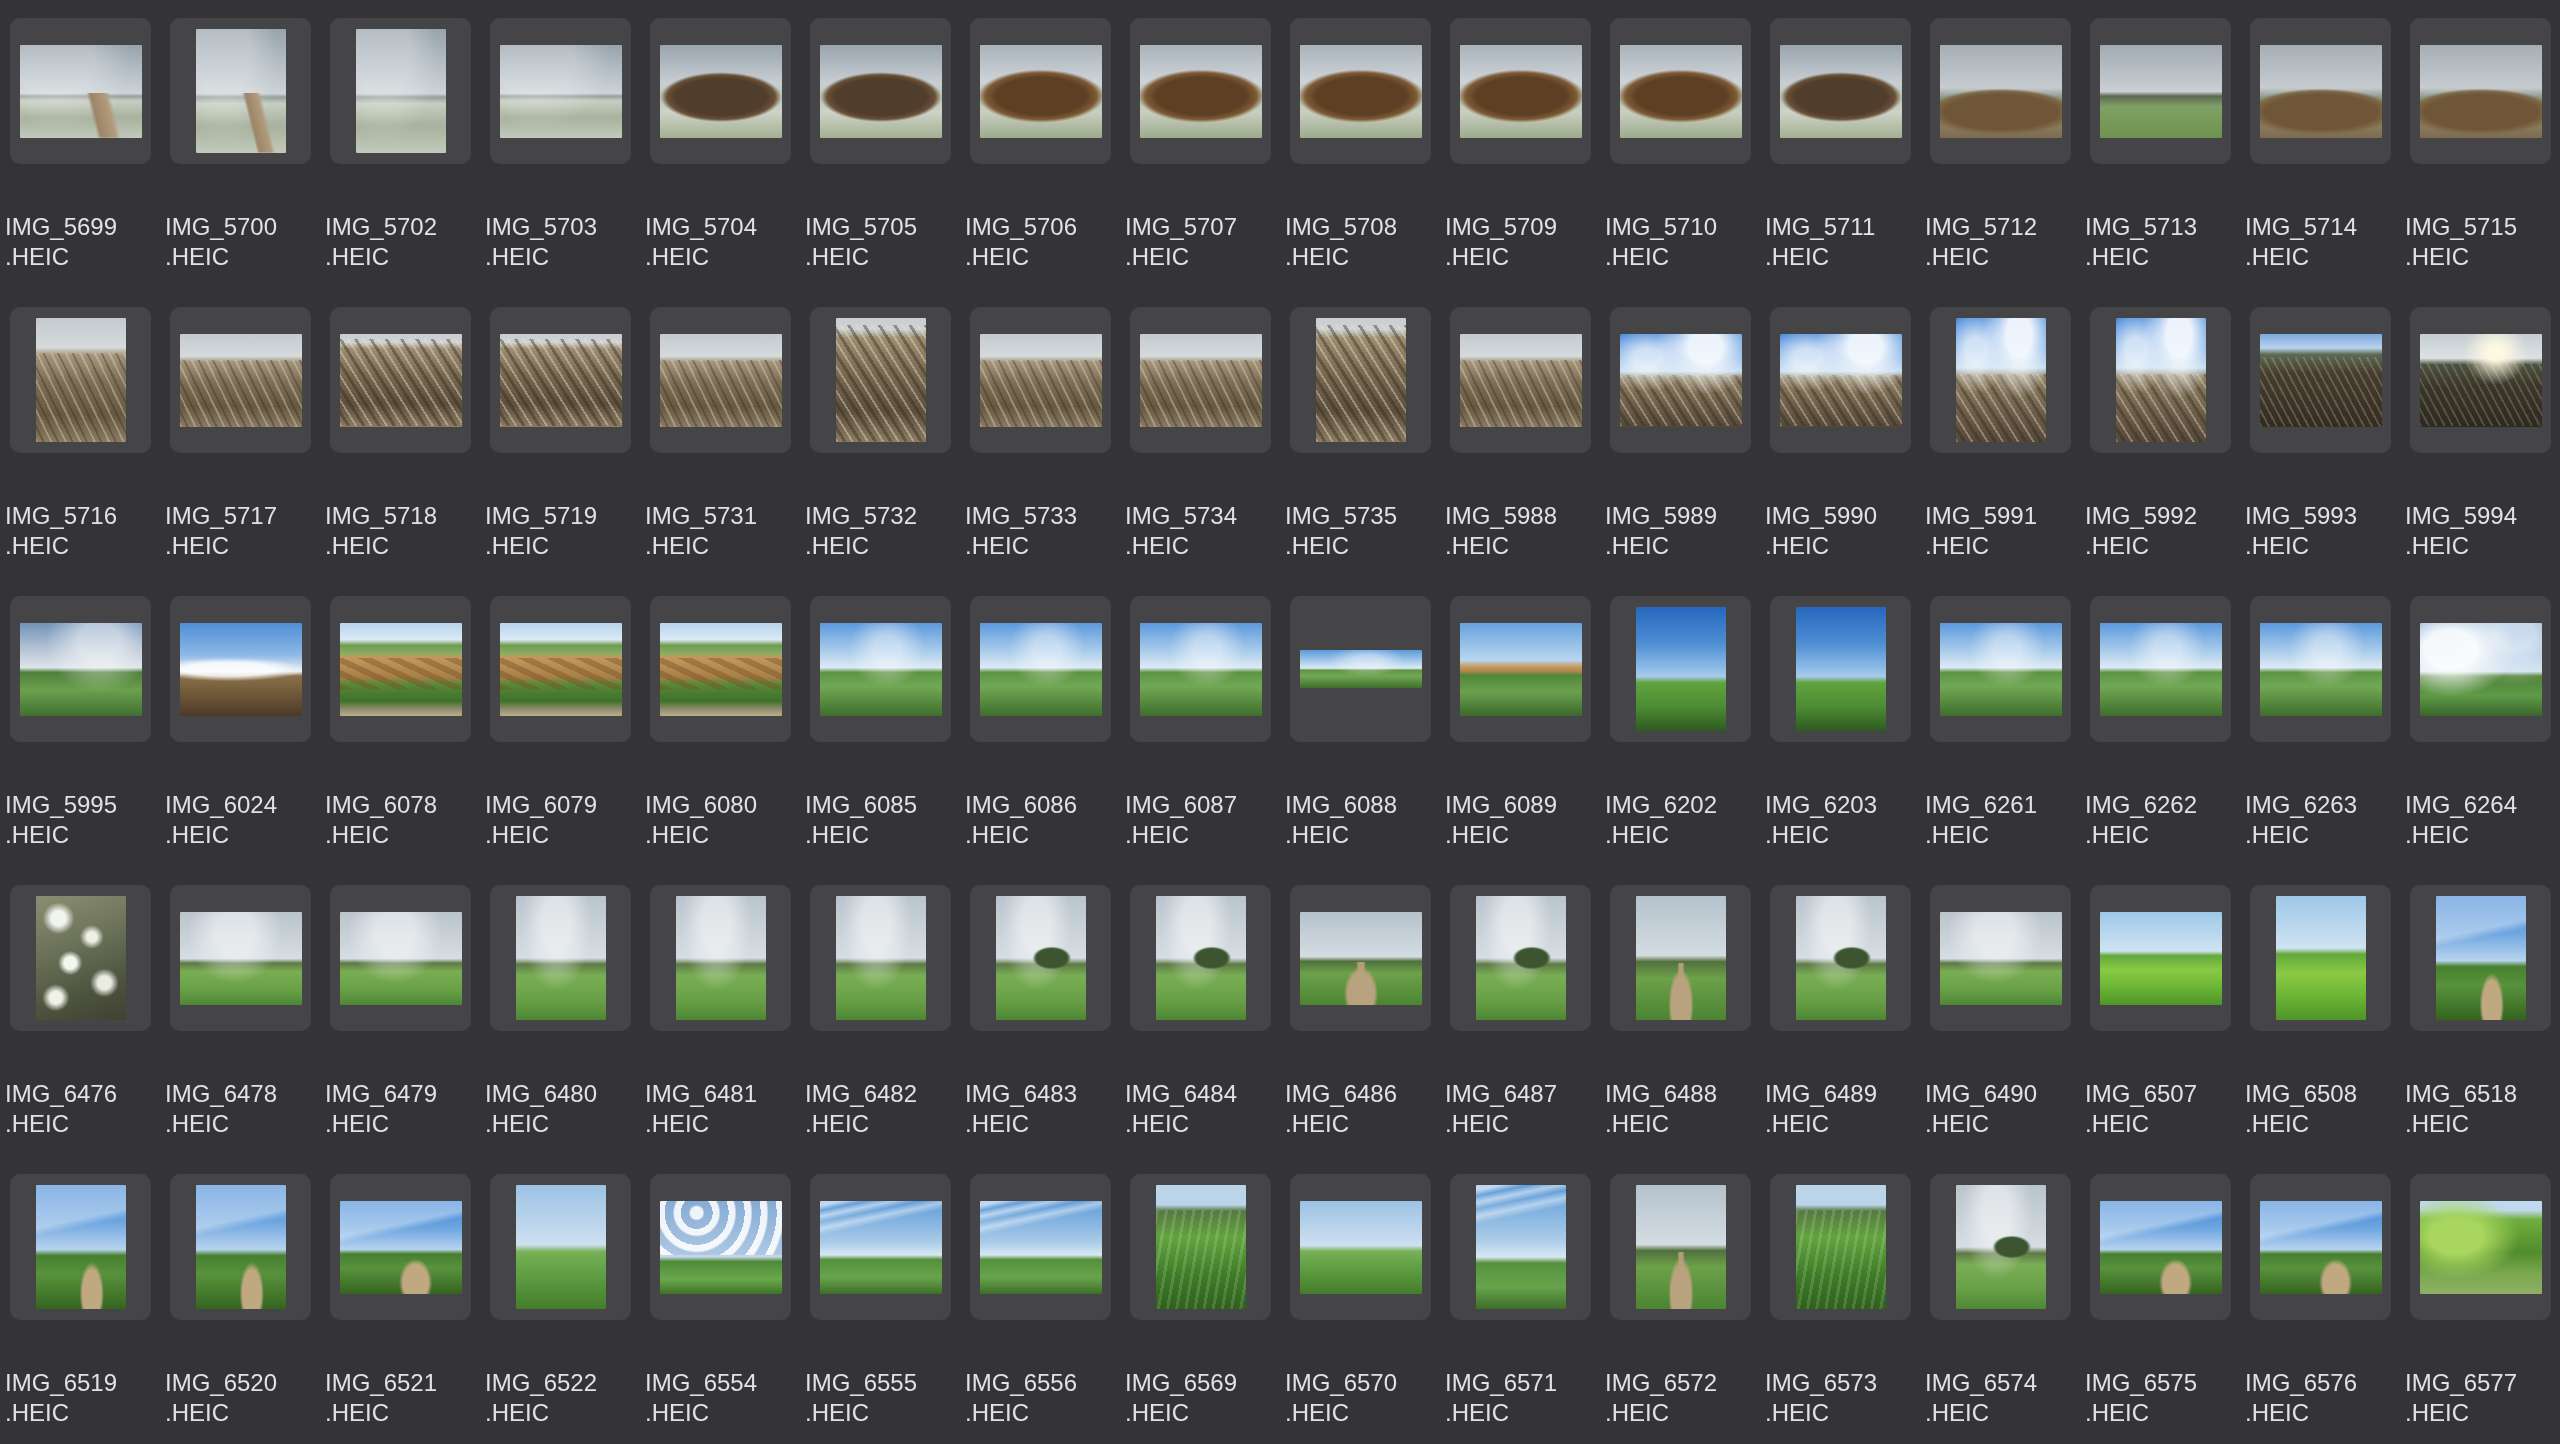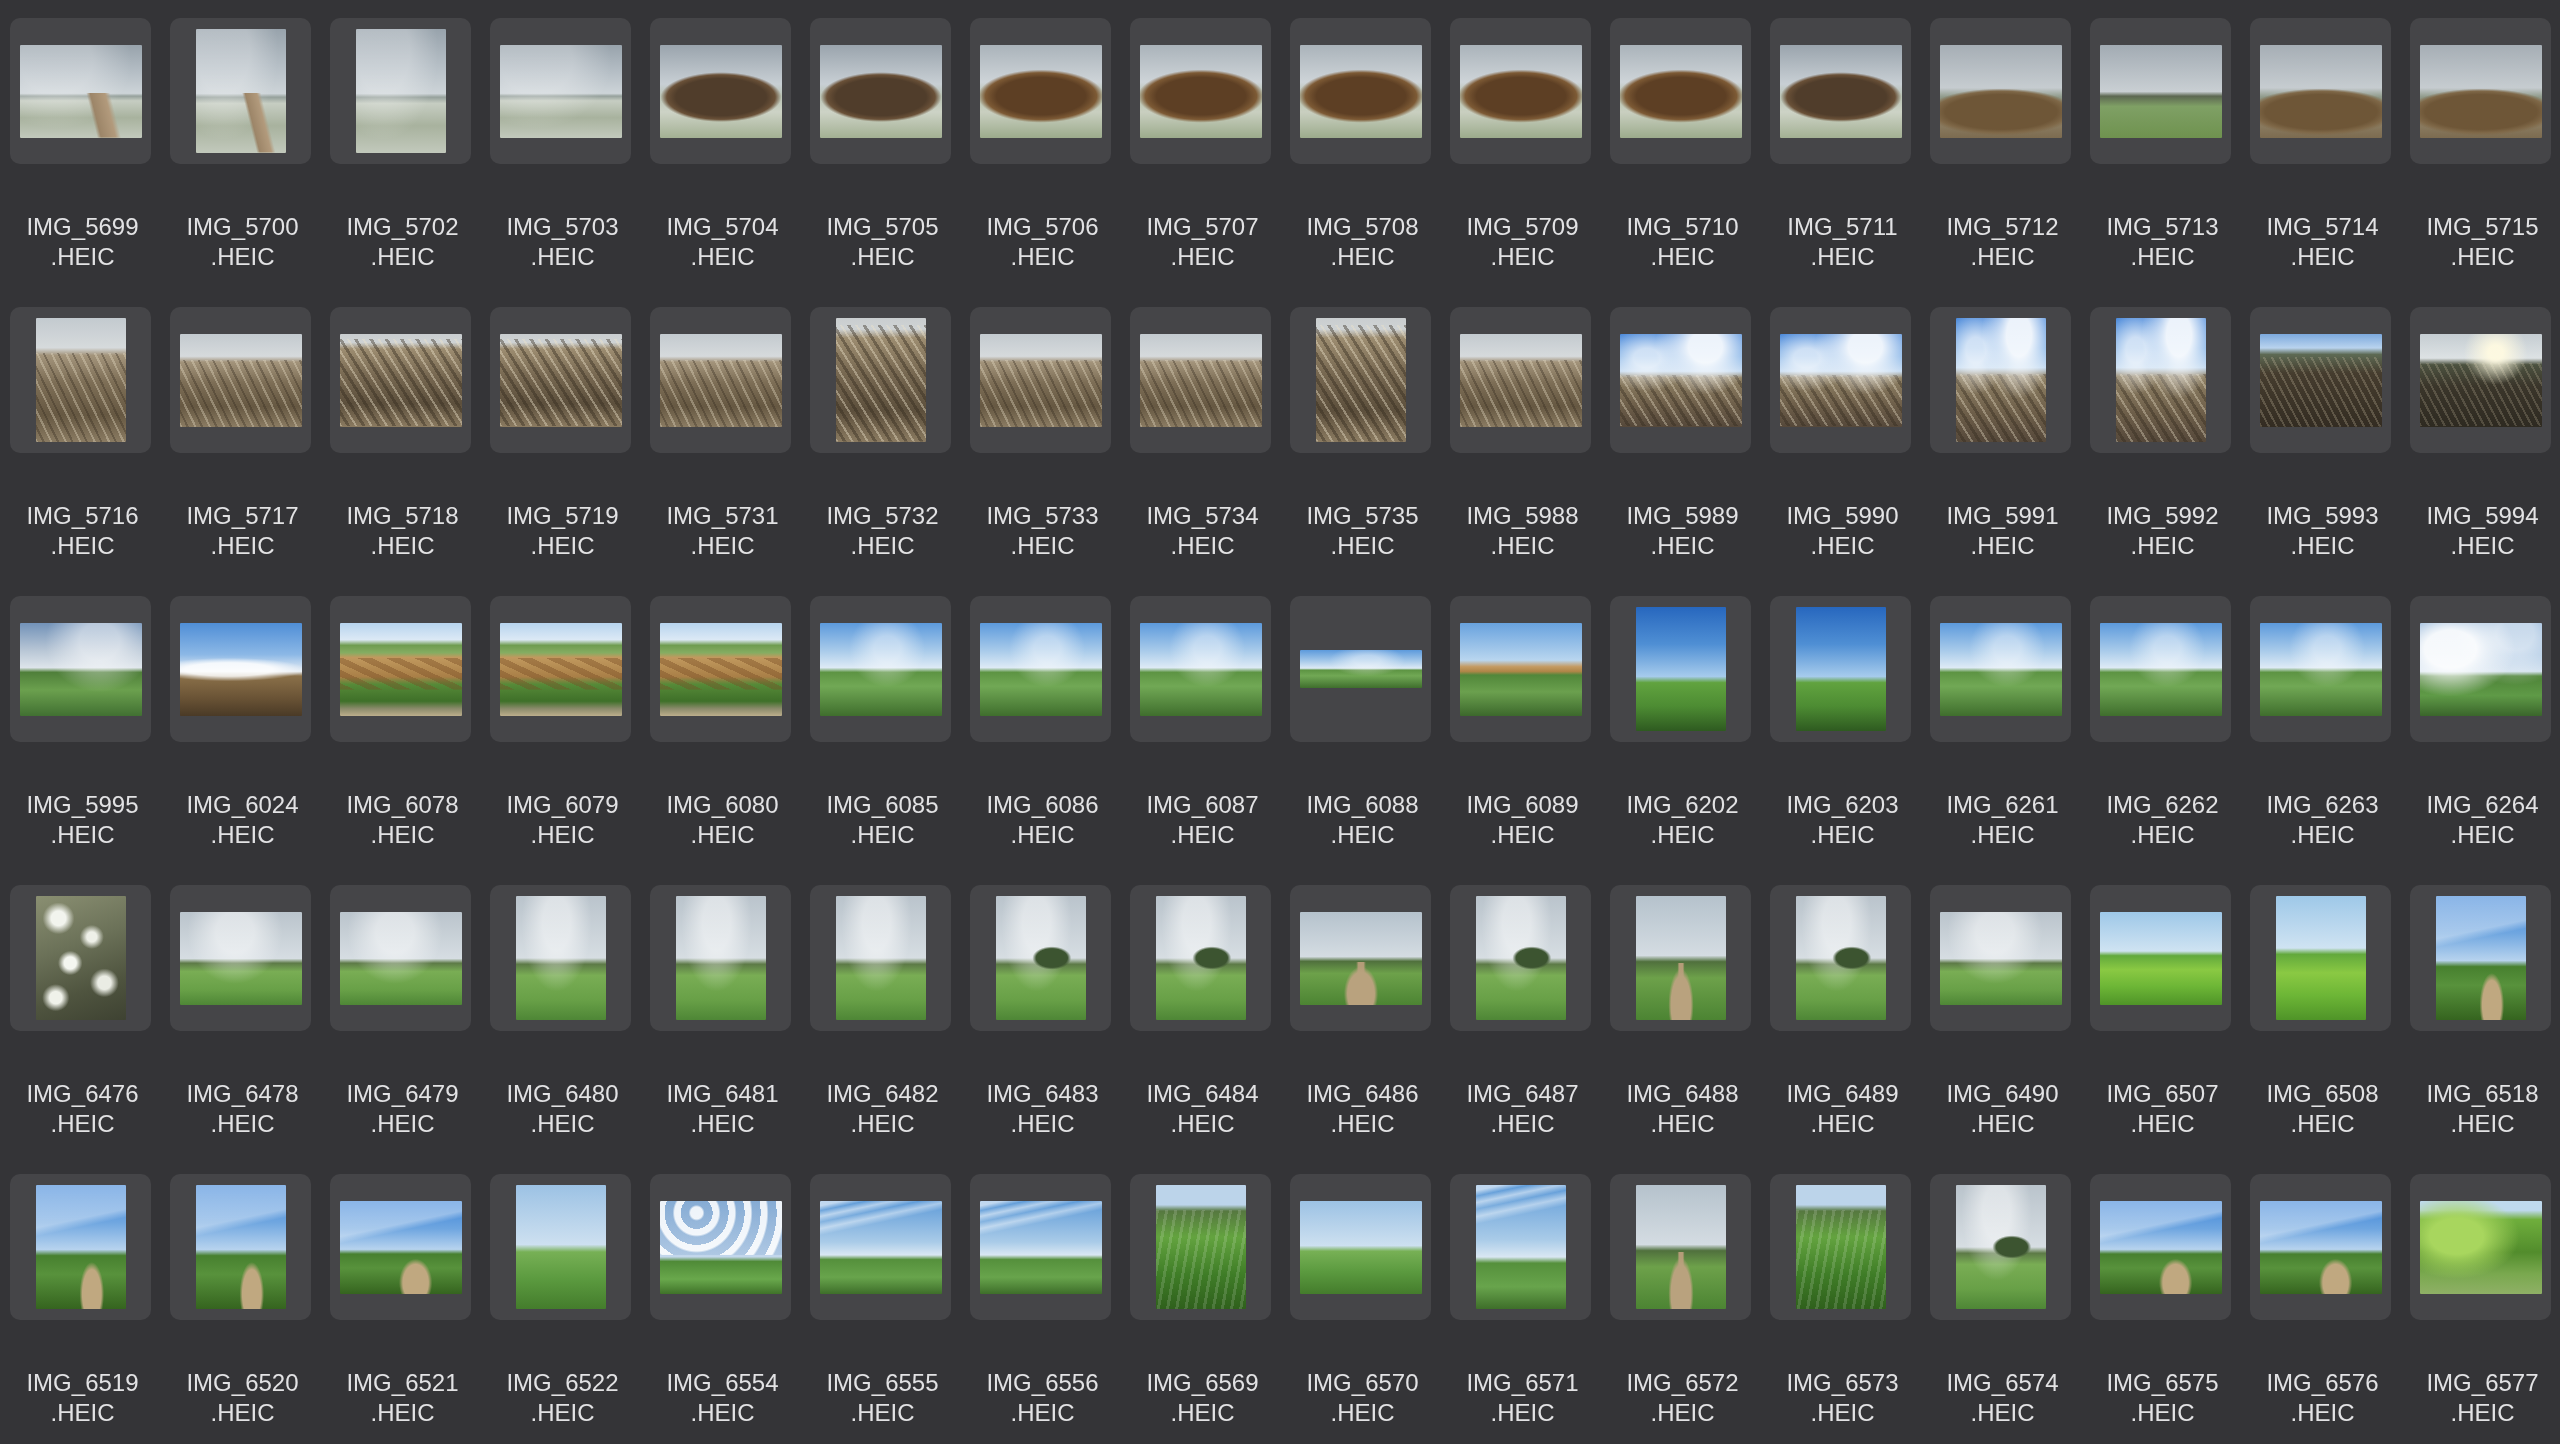--- a/index.html
+++ b/index.html
@@ -10,21 +10,21 @@
   html,body{margin:0;padding:0}
   body{
     width:2560px;height:1444px;overflow:hidden;
     background:var(--page-bg);
     font-family:"Liberation Sans","DejaVu Sans",sans-serif;
   }
   .grid{
     display:grid;
     grid-template-columns:repeat(16,160px);
     grid-auto-rows:289px;
-    width:2560px;height:1444px;overflow:hidden;text-align:center;
+    width:2560px;height:1444px;overflow:hidden;
   }
   .cell{width:160px;height:289px;position:relative}
   .card{
     margin:18px 9px 0 10px;height:146px;border-radius:10px;
     background:var(--card-bg);
     display:flex;align-items:center;justify-content:center;
   }
   .label{
     margin-top:48px;padding-left:5px;
     font-size:24px;line-height:30px;color:var(--text);

